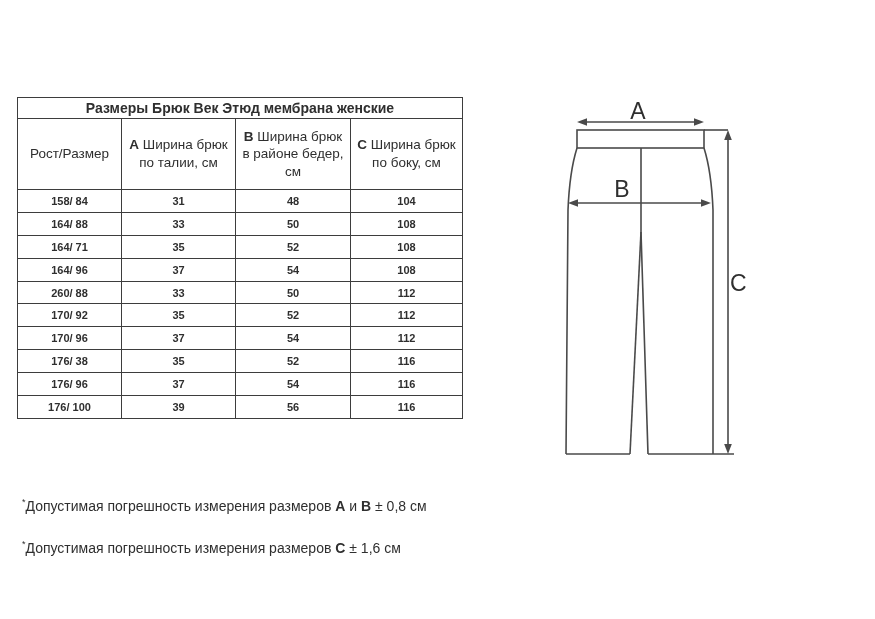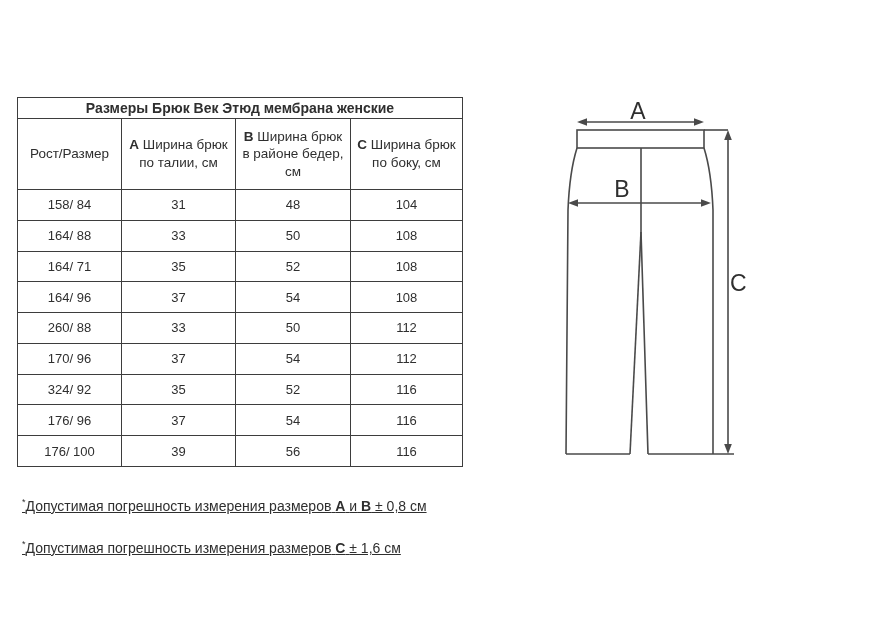--- a/index.html
+++ b/index.html
@@ -11,21 +11,21 @@
     font-family: "Liberation Sans", sans-serif;
     color: #2f2f2f;
     overflow: hidden;
   }
   
   table.size-table {
     position: absolute;
     left: 17px;
     top: 97px;
     width: 445px;
-    height: 370px;
+    height: 322px;
     border-collapse: collapse;
     table-layout: fixed;
   }
   .size-table td {
     border: 1px solid #3d3d3d;
     text-align: center;
     vertical-align: middle;
     padding: 0 3px;
   }
   .title-row td {
@@ -33,31 +33,30 @@
     font-size: 14px;
     font-weight: bold;
   }
   .header-row td {
     height: 70px;
     font-size: 13.5px;
     line-height: 1.3;
   }
   .letter { font-weight: bold; }
   .data-row td {
-    font-size: 13px;
-    font-weight: normal;
+    font-size: 11px;
+    font-weight: bold;
   }
   
   .footnote {
     position: absolute;
     left: 22px;
     font-size: 14px;
     color: #2f2f2f;
     white-space: nowrap;
-    text-decoration: underline;
   }
   .footnote sup {
     font-size: 9px;
     vertical-align: super;
   }
   #footnote-1 { top: 497px; }
   #footnote-2 { top: 539px; }
   
   .diagram {
     position: absolute;
@@ -126,27 +125,33 @@
         <td>54</td>
         <td>108</td>
       </tr>
       <tr class="data-row">
         <td>260/ 88</td>
         <td>33</td>
         <td>50</td>
         <td>112</td>
       </tr>
       <tr class="data-row">
+        <td>170/ 92</td>
+        <td>35</td>
+        <td>52</td>
+        <td>112</td>
+      </tr>
+      <tr class="data-row">
         <td>170/ 96</td>
         <td>37</td>
         <td>54</td>
         <td>112</td>
       </tr>
       <tr class="data-row">
-        <td>324/ 92</td>
+        <td>176/ 38</td>
         <td>35</td>
         <td>52</td>
         <td>116</td>
       </tr>
       <tr class="data-row">
         <td>176/ 96</td>
         <td>37</td>
         <td>54</td>
         <td>116</td>
       </tr>

